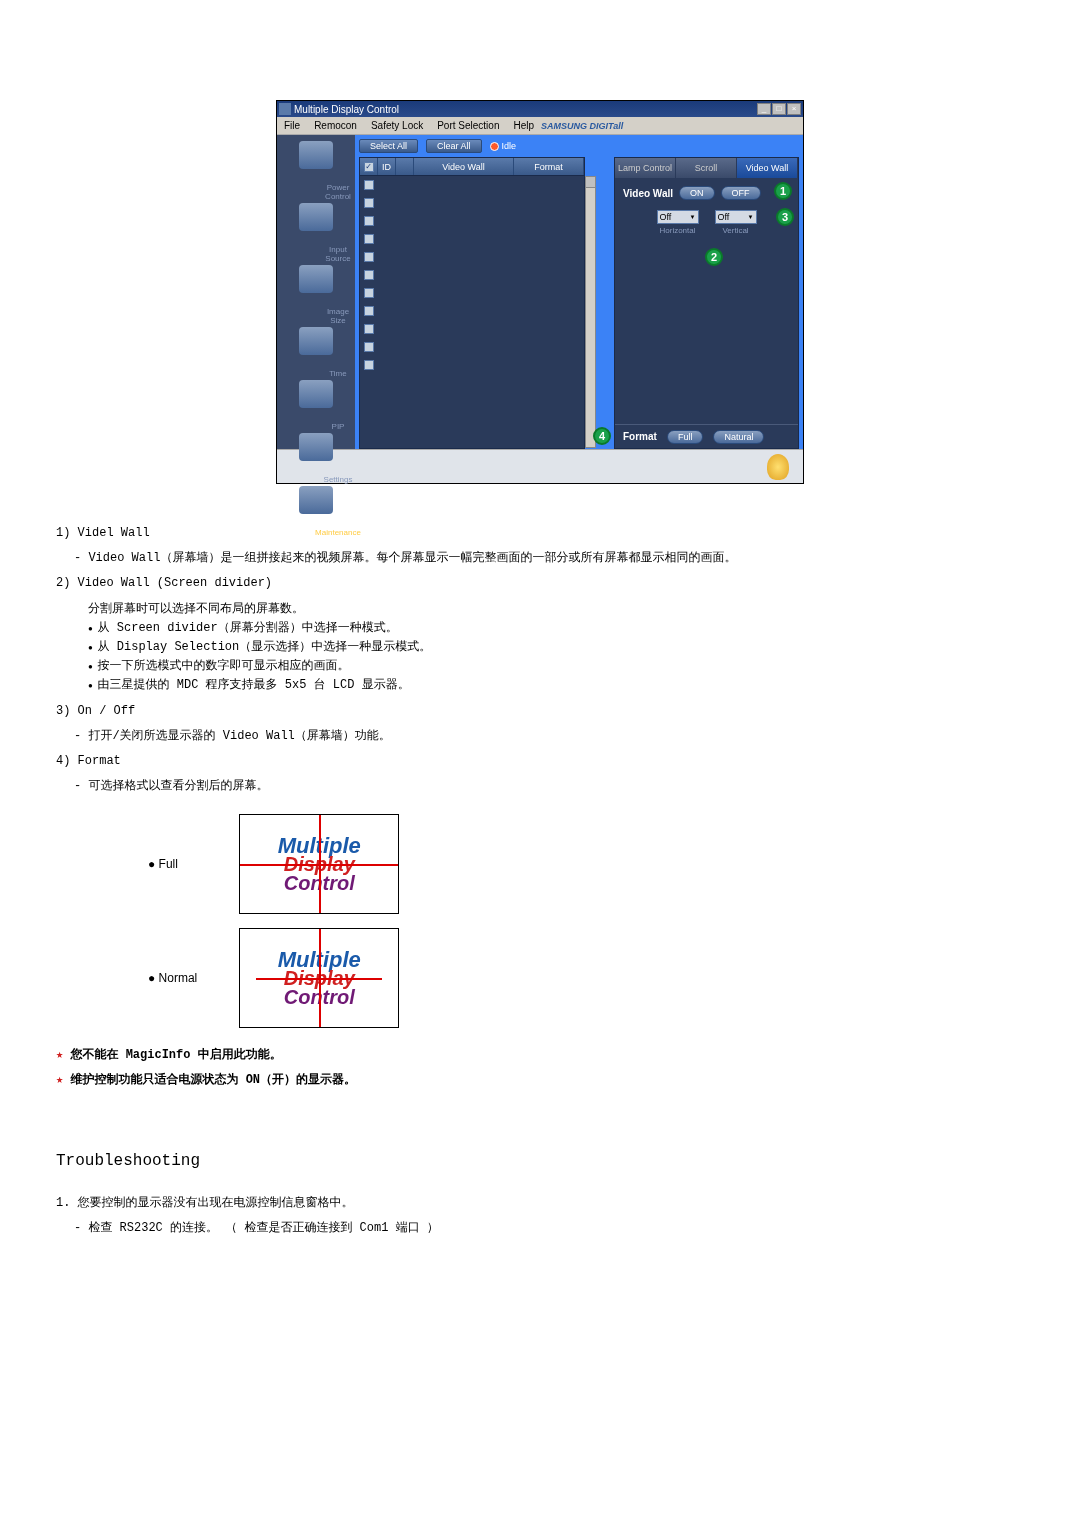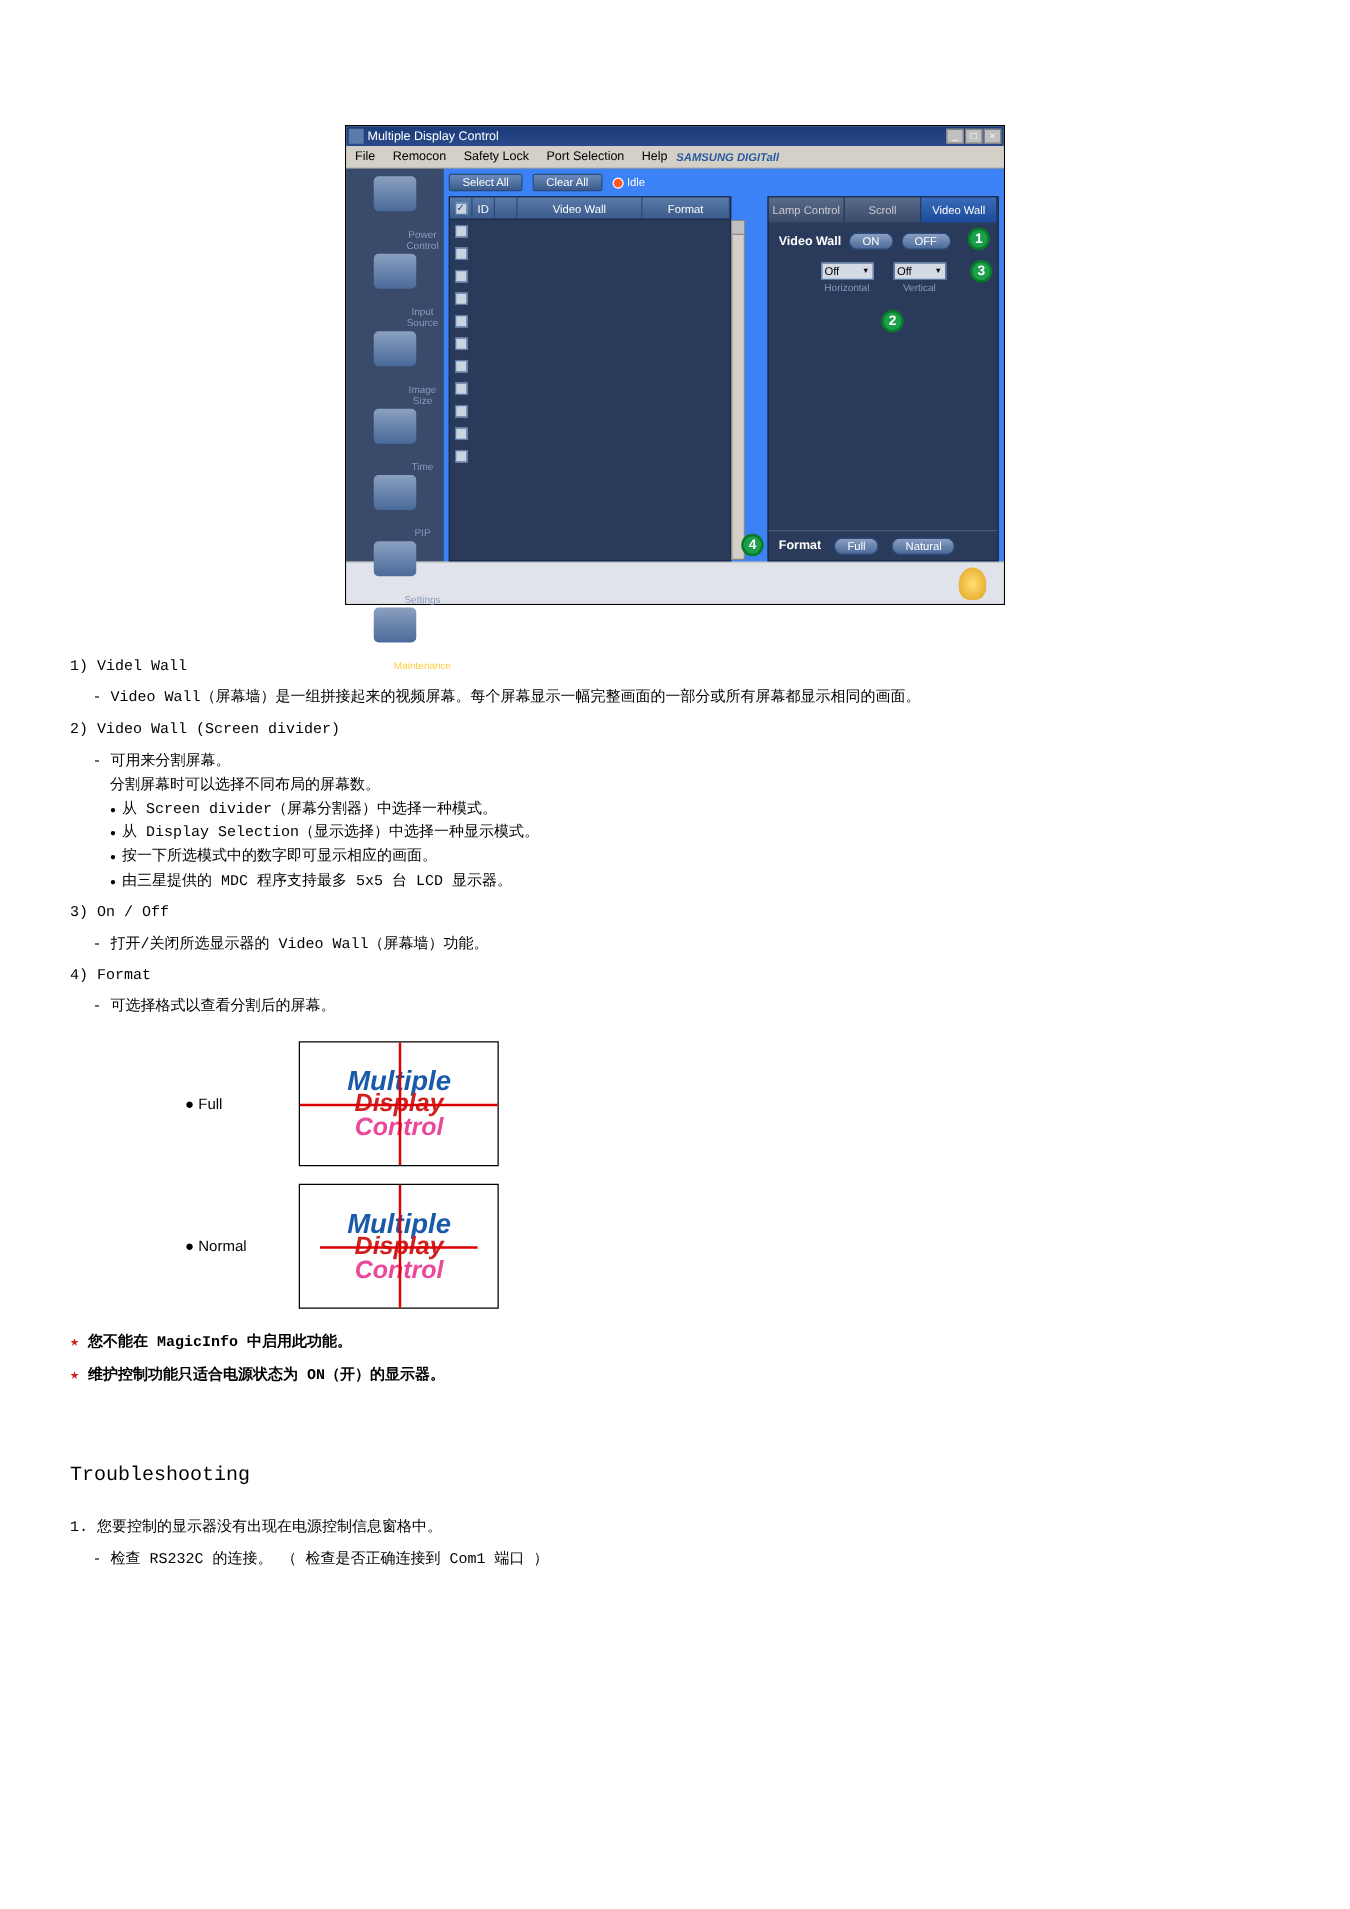--- a/index.html
+++ b/index.html
@@ -249,21 +249,21 @@
   .format-table { margin: 10px 0 10px 70px; }
   .format-table td { padding: 6px 20px; vertical-align: middle; }
   .format-img {
     width: 160px; height: 100px; border: 1px solid #000;
     display: flex; flex-direction: column; align-items: center; justify-content: center;
     font-style: italic; font-weight: bold; font-family: Arial;
     position: relative; background: #fff;
   }
   .format-img .line1 { color: #1a5aaa; font-size: 22px; }
   .format-img .line2 { color: #d02020; font-size: 20px; margin-top: -6px;}
-  .format-img .line3 { color: #ec4899; font-size: 20px; margin-top: -4px; text-align: center; }
+  .format-img .line3 { color: #701a75; font-size: 20px; margin-top: -4px; text-align: center; }
   .format-img.full::after {
     content: ""; position: absolute; top:0; bottom:0; left:50%;
     width:2px; background:#d00;
   }
   .format-img.full::before {
     content: ""; position: absolute; left:0; right:0; top:50%;
     height:2px; background:#d00;
   }
   .format-img.normal::after {
     content: ""; position: absolute; top:0; bottom:0; left:50%;
@@ -464,21 +464,20 @@
   </div>
 </div>
 
 <div class="doc-section">1) Videl Wall</div>
 <div class="doc-section doc-list">
   <div class="doc-bullet">Video Wall（屏幕墙）是一组拼接起来的视频屏幕。每个屏幕显示一幅完整画面的一部分或所有屏幕都显示相同的画面。</div>
 </div>
 
 <div class="doc-section">2) Video Wall (Screen divider)</div>
 <div class="doc-section doc-list">
-  <div class="doc-bullet">可用来分割屏幕。</div>
   <div class="doc-sublist">分割屏幕时可以选择不同布局的屏幕数。</div>
   <div class="doc-sublist doc-dot">从 Screen divider（屏幕分割器）中选择一种模式。</div>
   <div class="doc-sublist doc-dot">从 Display Selection（显示选择）中选择一种显示模式。</div>
   <div class="doc-sublist doc-dot">按一下所选模式中的数字即可显示相应的画面。</div>
   <div class="doc-sublist doc-dot">由三星提供的 MDC 程序支持最多 5x5 台 LCD 显示器。</div>
 </div>
 
 <div class="doc-section">3) On / Off</div>
 <div class="doc-section doc-list">
   <div class="doc-bullet">打开/关闭所选显示器的 Video Wall（屏幕墙）功能。</div>

